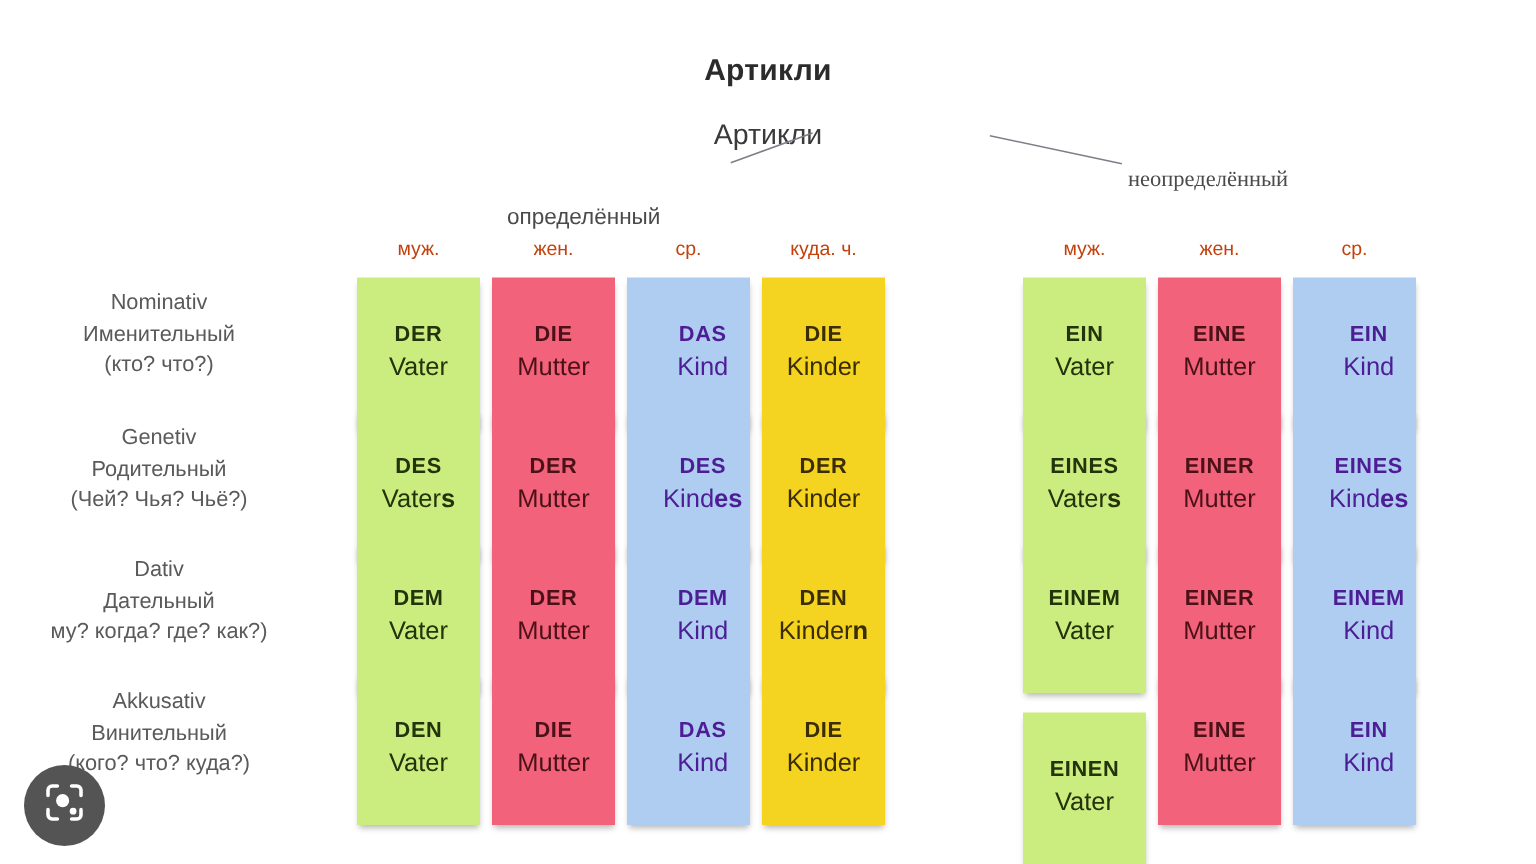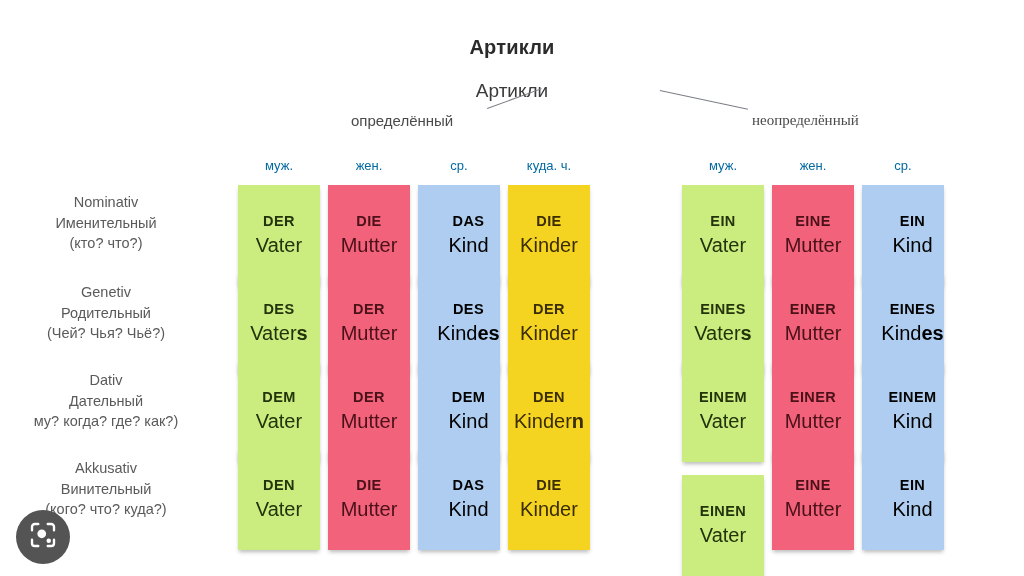--- a/index.html
+++ b/index.html
@@ -46,31 +46,31 @@
   #branch-left  { left: 487px; top: 108px; width: 58px; transform: rotate(-20deg); }
   #branch-right { left: 660px; top: 90px;  width: 90px; transform: rotate(12deg); }
 
   .group-label {
     position: absolute;
     top: 112px;
     font-size: 15px;
     color: #4a4a4a;
     white-space: nowrap;
   }
-  #label-definite   { left: 351px; }
+  #label-definite   { left: 338px; margin-top: 24px; }
   #label-indefinite { left: 752px; font-family: Liberation Serif, serif; }
 
   
   .col-header {
     position: absolute;
     top: 158px;
     width: 82px;
     text-align: center;
     font-size: 13px;
-    color: #0369a1;
+    color: #c2410c;
     white-space: nowrap;
   }
 
   
   .case-label {
     position: absolute;
     width: 232px;
     left: -10px;
     text-align: center;
     color: #5a5a5a;
@@ -93,31 +93,31 @@
     justify-content: center;
     box-shadow: 0 3px 4px -1px rgba(0,0,0,0.28);
   }
   .card .art {
     font-weight: bold;
     font-size: 14.5px;
     letter-spacing: .4px;
     line-height: 1.35;
   }
   .card .noun {
-    font-size: 20px;
+    font-size: 17px;
     line-height: 1.35;
   }
   .card .noun b { font-weight: bold; }
 
   .c-green  { background: #cbec7f; }
   .c-green  .art, .c-green  .noun { color: #23330a; }
   .c-pink   { background: #f2627a; }
   .c-pink   .art, .c-pink   .noun { color: #4a1118; }
   .c-blue   { background: #aecdf0; }
-  .c-blue   .art, .c-blue   .noun { color: #000000; margin-left: 19px; }
+  .c-blue   .art, .c-blue   .noun { color: #4c1d95; margin-left: 19px; }
   .c-yellow { background: #f5d321; }
   .c-yellow .art, .c-yellow .noun { color: #3a2d00; }
 
   
   #lens-badge {
     position: absolute;
     left: 16px;
     bottom: 12px;
     width: 54px;
     height: 54px;

